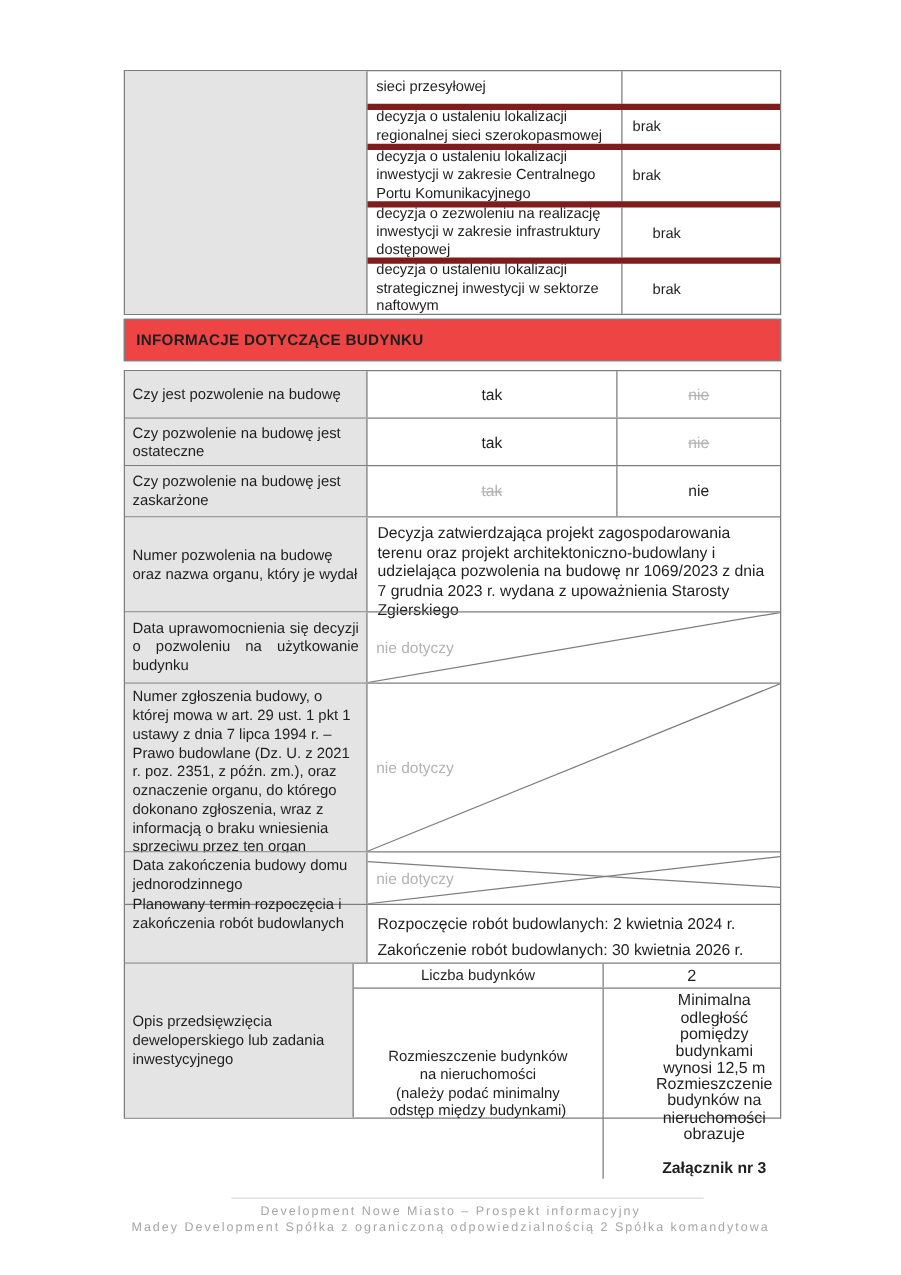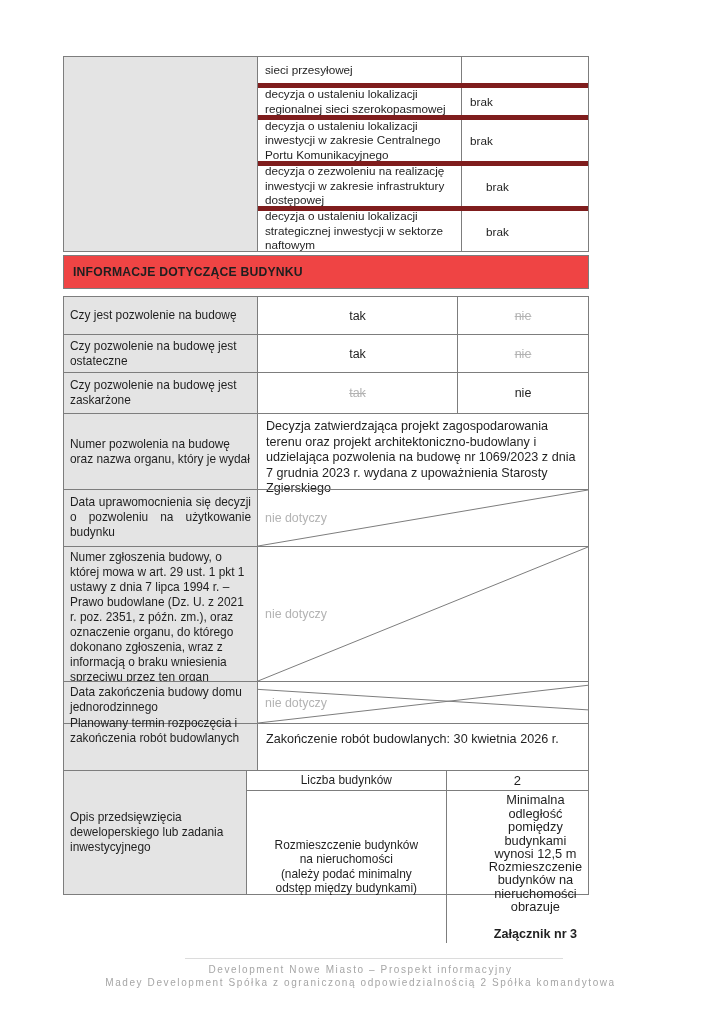--- a/index.html
+++ b/index.html
@@ -5,21 +5,21 @@
   * { box-sizing: border-box; margin: 0; padding: 0; }
   html,body { background:#ffffff; }
   .page {
     position: relative;
     width: 721px; height: 1020px;
     background: #ffffff;
     font-family: "Liberation Sans", "DejaVu Sans", sans-serif;
     color: #1f1f1f;
     overflow: hidden;
   }
-  .tbl { margin-left: 63px; width: 526px; border: 1px solid #7d7d7d; }
+  .tbl { margin-left: 99px; width: 526px; border: 1px solid #7d7d7d; }
 
   
   .top-table { margin-top: 56px; display: flex; }
   .top-left { width: 194px; background: #e4e4e4; border-right: 1px solid #7d7d7d; }
   .top-rows { flex: 1; display: flex; flex-direction: column; }
   .t-row { display: flex; }
   .t-row + .t-row { border-top: 5px solid #7f1d1d; }
   .t-mid {
     width: 204px; border-right: 1px solid #7d7d7d;
     padding: 4px 7px; font-size: 11.7px; line-height: 14.5px;
@@ -209,20 +209,21 @@
     </div>
 
     <div class="m-row h47">
       <div class="lbl block">
         <div class="pull-up">
           <span>Planowany termin rozpoczęcia i</span><br>
           <span>zakończenia robót budowlanych</span>
         </div>
       </div>
       <div class="dates-cell">
+        <div class="line">Rozpoczęcie robót budowlanych: 2 kwietnia 2024 r.</div>
         <div class="line">Zakończenie robót budowlanych: 30 kwietnia 2026 r.</div>
       </div>
     </div>
 
     <div class="m-row bottom">
       <div class="lbl">
           <span>Opis przedsięwzięcia deweloperskiego lub zadania inwestycyjnego</span>
         </div>
       <div class="b-right">
         <div class="b-sub b-sub1">

